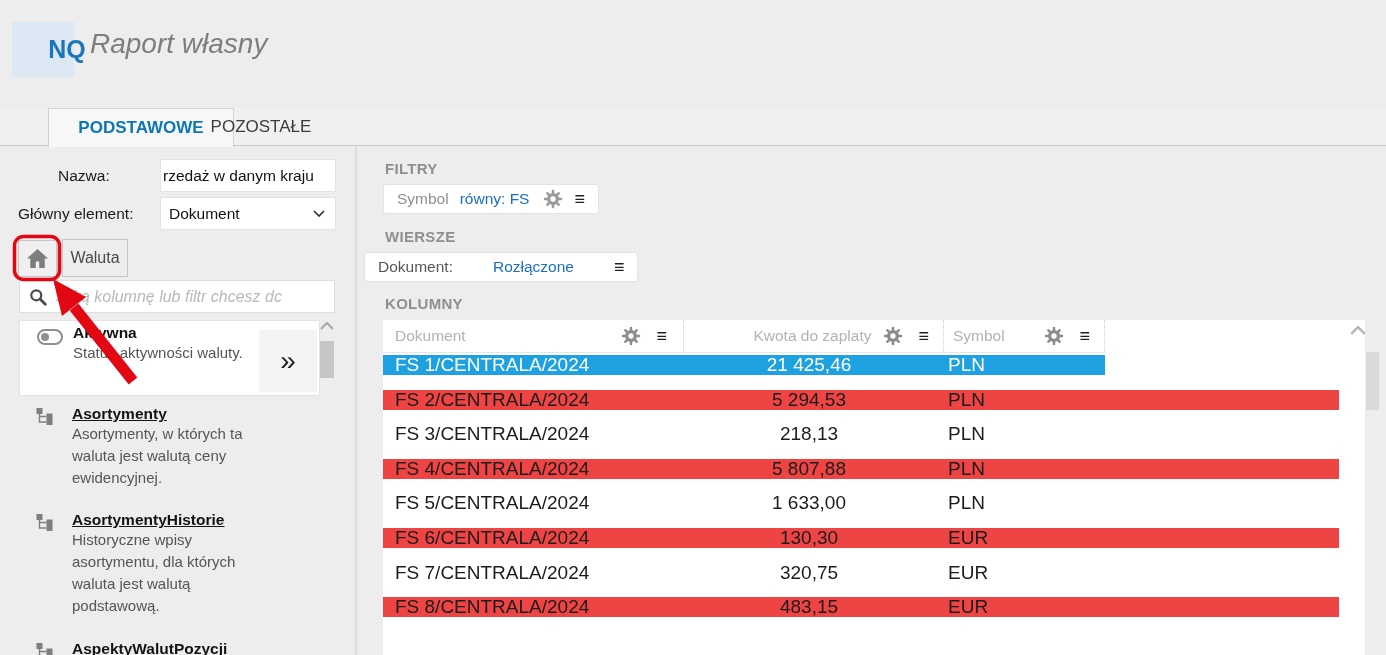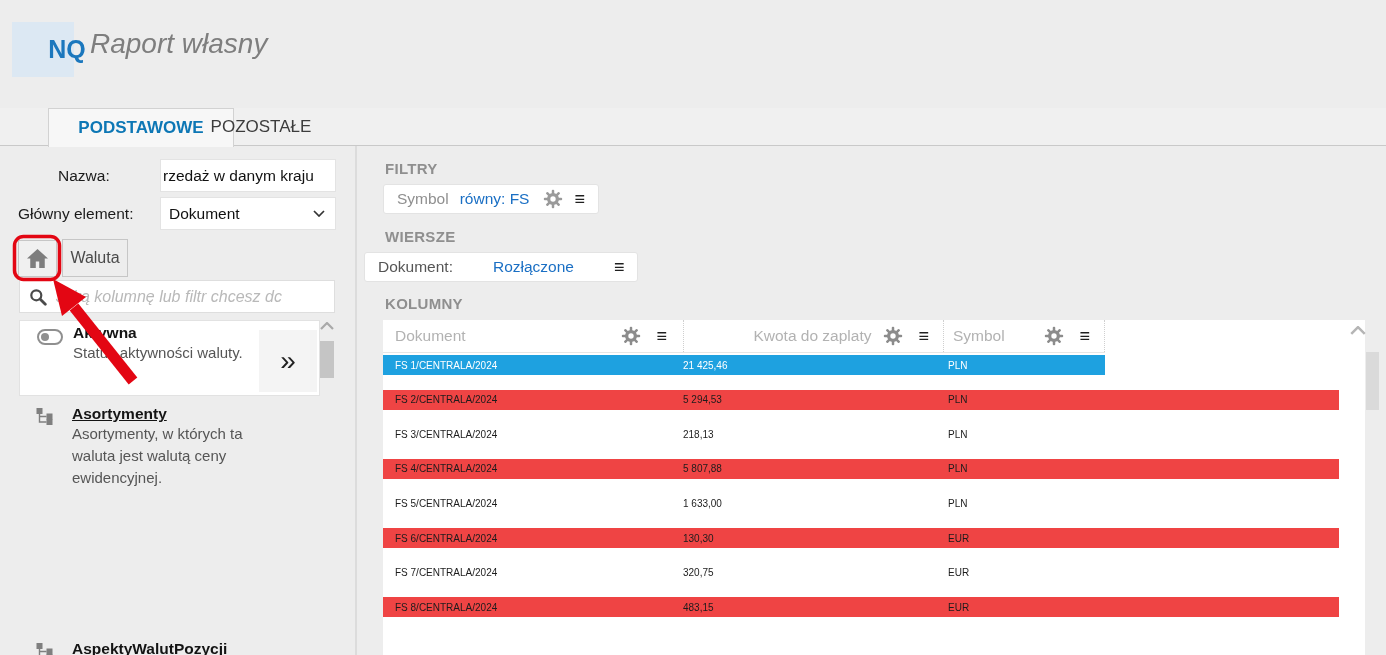--- a/index.html
+++ b/index.html
@@ -92,25 +92,25 @@
   .th .gear { color:#8c8c8c; }
   .th1 { width:300px; padding:0 16px 0 12px; }
   .th1 .icons { margin-left:auto; }
   .th2 { width:260px; justify-content:flex-end; padding-right:14px;
     border-left:1px dotted #cfcfcf; }
   .th3 { width:162px; padding:0 14px 0 9px; border-left:1px dotted #cfcfcf;
     border-right:1px dotted #cfcfcf; }
   .th3 .icons { margin-left:auto; }
   .icons { display:flex; align-items:center; gap:15px; }
   .trow { position:absolute; left:0; height:20px; display:flex; align-items:center;
-    font-size:10px; color:#1c1c1c; width:956px; }
+    font-size:19px; color:#1c1c1c; width:956px; }
   .trow.stripe { background:#ef4444; }
   .trow.selected { width:722px; background:#1ea1e0; color:#fff; }
   .td-doc { width:300px; padding-left:12px; }
-  .td-kwota { width:252px; text-align:left; }
+  .td-kwota { width:252px; text-align:center; }
   .td-sym { padding-left:13px; }
   .panel-scroll-up { left:1350px; top:326px; color:#b5b5b5; }
   .page-scroll-thumb { left:1366px; top:352px; width:13px; height:58px; background:#dadada; }
 
   
   .annotation { left:0; top:0; pointer-events:none; z-index:50; }
 </style>
 </head>
 <body>
 
@@ -202,20 +202,29 @@
   <div class="abs fitem" style="top:402px;">
     <div class="icon-cell">
       <svg width="18" height="18">
           <use href="#sym-tree"></use>
         </svg>
     </div>
     <div class="title link">Asortymenty</div>
     <div class="desc">Asortymenty, w których ta waluta jest walutą ceny ewidencyjnej.</div>
   </div>
 
+  <div class="abs fitem" style="top:508px;">
+    <div class="icon-cell">
+      <svg width="18" height="18">
+          <use href="#sym-tree"></use>
+        </svg>
+    </div>
+    <div class="title link">AsortymentyHistorie</div>
+    <div class="desc">Historyczne wpisy asortymentu, dla których waluta jest walutą podstawową.</div>
+  </div>
 
   <div class="abs fitem" style="top:637px;">
     <div class="icon-cell">
       <svg width="18" height="18">
           <use href="#sym-tree"></use>
         </svg>
     </div>
     <div class="title link">AspektyWalutPozycji</div>
   </div>
 

